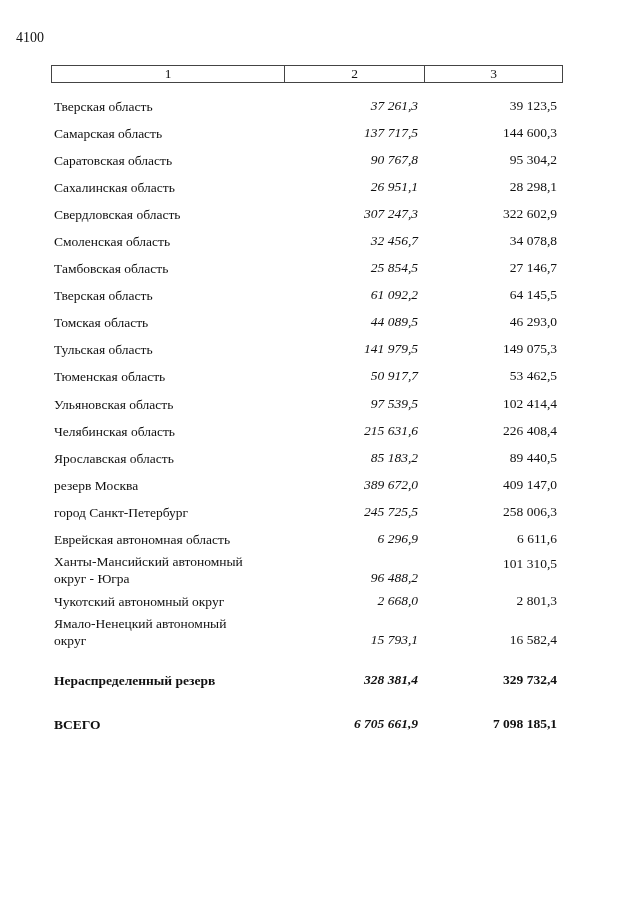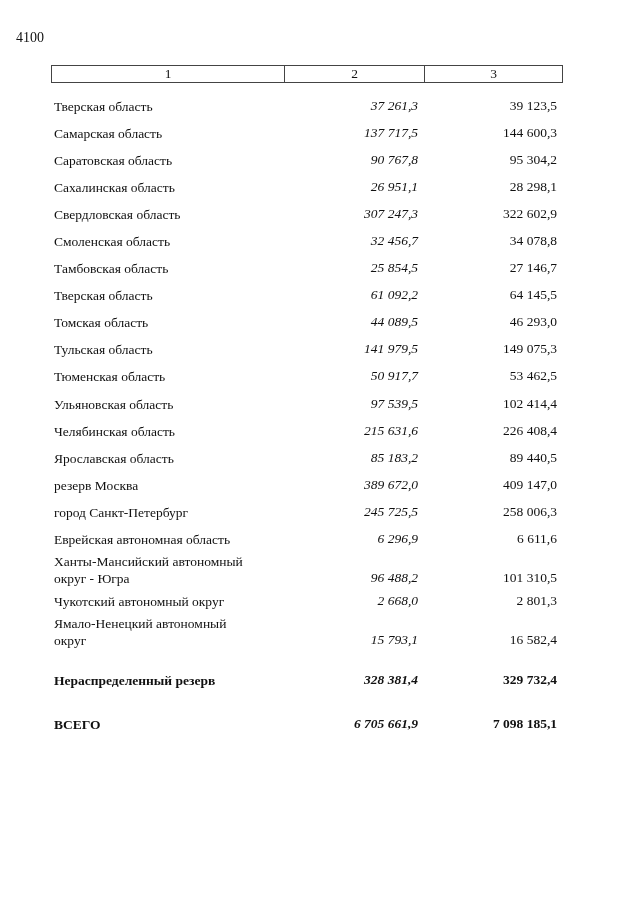--- a/index.html
+++ b/index.html
@@ -123,21 +123,21 @@
       <span class="v3">258 006,3</span>
     </div>
   <div class="row" style="top:531px">
       <span class="name">Еврейская автономная область</span>
       <span class="v2">6 296,9</span>
       <span class="v3">6 611,6</span>
     </div>
   <div class="row" style="top:553px">
       <span class="name" style="width:215px">Ханты-Мансийский автономный округ - Югра</span>
       <span class="v2" style="top:17px">96 488,2</span>
-      <span class="v3" style="top:17px">101 310,5</span>
+      <span class="v3" style="top:3px">101 310,5</span>
     </div>
   <div class="row" style="top:593px">
       <span class="name">Чукотский автономный округ</span>
       <span class="v2">2 668,0</span>
       <span class="v3">2 801,3</span>
     </div>
   <div class="row" style="top:615px">
       <span class="name" style="width:205px">Ямало-Ненецкий автономный округ</span>
       <span class="v2" style="top:17px">15 793,1</span>
       <span class="v3" style="top:17px">16 582,4</span>

